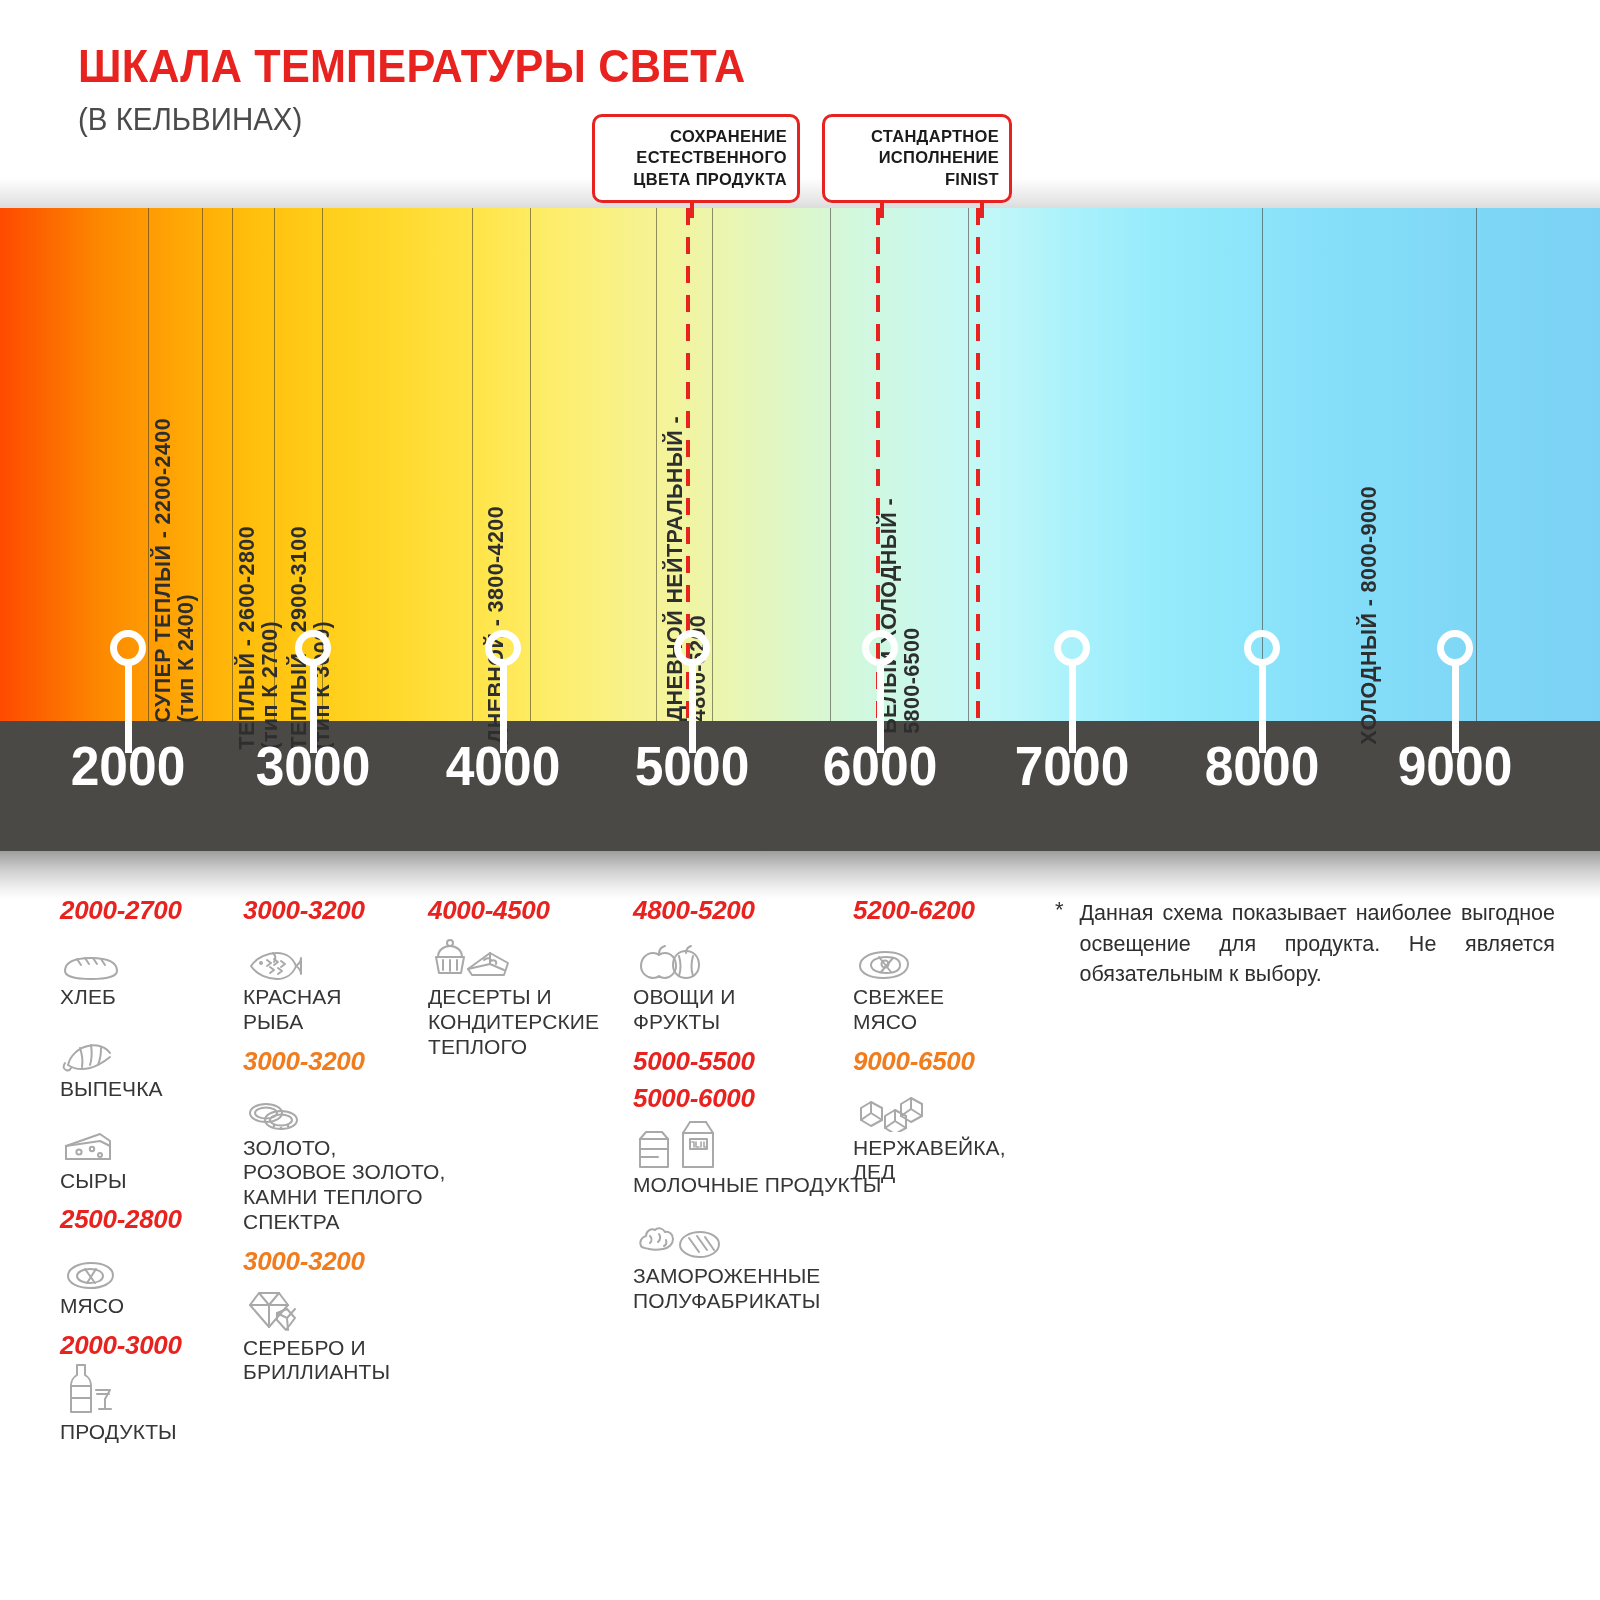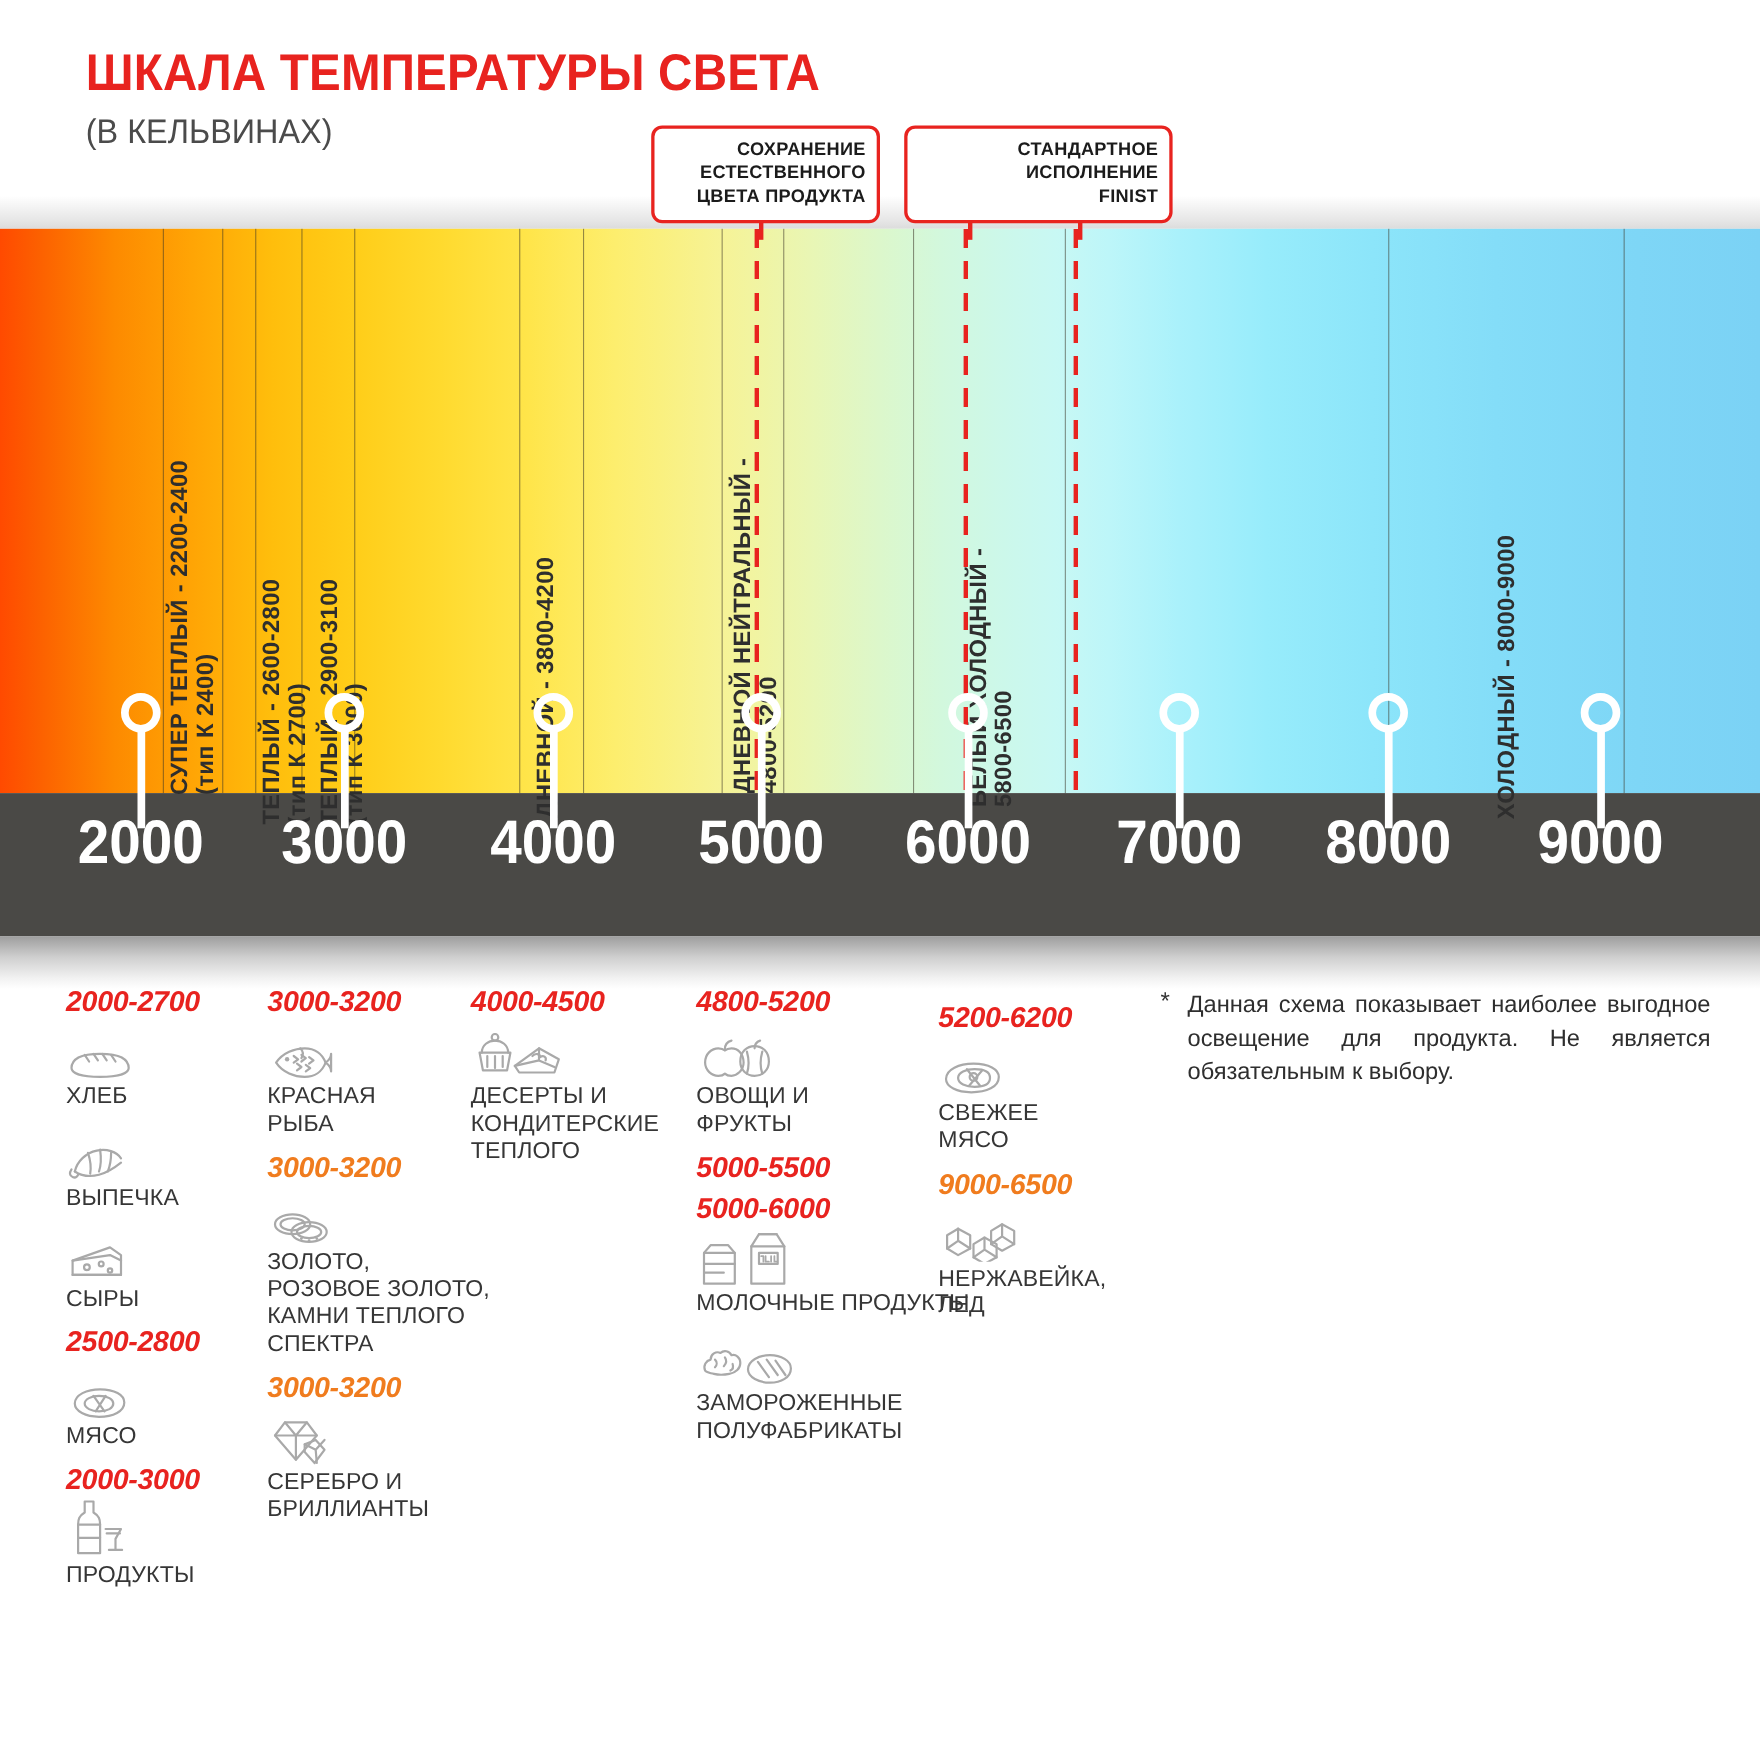--- a/index.html
+++ b/index.html
@@ -161,21 +161,21 @@
 <div id="title-block">
   <div id="main-title">ШКАЛА ТЕМПЕРАТУРЫ СВЕТА</div>
   <div id="subtitle">(В КЕЛЬВИНАХ)</div>
 </div>
 
 <div id="callouts-layer">
     <div class="callout" style="left: 592px; top: 114px; width: 208px; white-space: pre-line;">СОХРАНЕНИЕ
 ЕСТЕСТВЕННОГО
 ЦВЕТА ПРОДУКТА</div>
     <div class="callout-stem" style="left: 690px; top: 192px; height: 26px;"></div>
-    <div class="callout" style="left: 822px; top: 114px; width: 244px; white-space: pre-line;">СТАНДАРТНОЕ
+    <div class="callout" style="left: 822px; top: 114px; width: 190px; white-space: pre-line;">СТАНДАРТНОЕ
 ИСПОЛНЕНИЕ
 FINIST</div>
     <div class="callout-stem" style="left: 880px; top: 192px; height: 26px;"></div>
     <div class="callout-stem" style="left: 980px; top: 192px; height: 26px;"></div>
   </div>
 
 <div id="scale-wrap">
   <div id="pre-band"></div>
   <div id="gradient-bar"></div>
   <div id="dividers-layer">
@@ -442,21 +442,21 @@
               <path d="M17 12c2 2 2 5 0 7M26 10c2 3 1 6-1 8M33 16c1 3 0 5-2 6"></path>
               <path d="M47 21c0-8 10-13 20-13s19 5 19 12c0 8-9 13-19 13s-20-5-20-12z"></path>
               <path d="M56 14l10 14M64 12l10 14M72 13l9 13"></path>
             </svg>
           </div>
           <div class="item-label">ЗАМОРОЖЕННЫЕ
 ПОЛУФАБРИКАТЫ</div>
         </div>
       </div>
     </div>
-    <div class="legend-col" style="left: 853px; margin-top: 15px;">
+    <div class="legend-col" style="left: 853px;">
       <div class="group">
         <div class="group-range range-red">5200-6200</div>
         <div class="item">
           <div class="icon-row">
             <svg width="62" height="36" viewBox="0 0 62 36" fill="none" stroke="#a9a9a9" stroke-width="2" stroke-linecap="round" stroke-linejoin="round">
               <path d="M7 21c0-9 12-14 25-14 14 0 23 5 23 12 0 9-11 14-25 14-13 0-23-5-23-12z"></path>
               <path d="M18 20c0-5 7-8 15-8 9 0 14 3 14 8 0 5-5 8-14 8-8 0-15-3-15-8z"></path>
               <circle cx="32" cy="19" r="3.5"></circle>
               <path d="M26 12l12 15M40 13l-12 14"></path>
             </svg>

